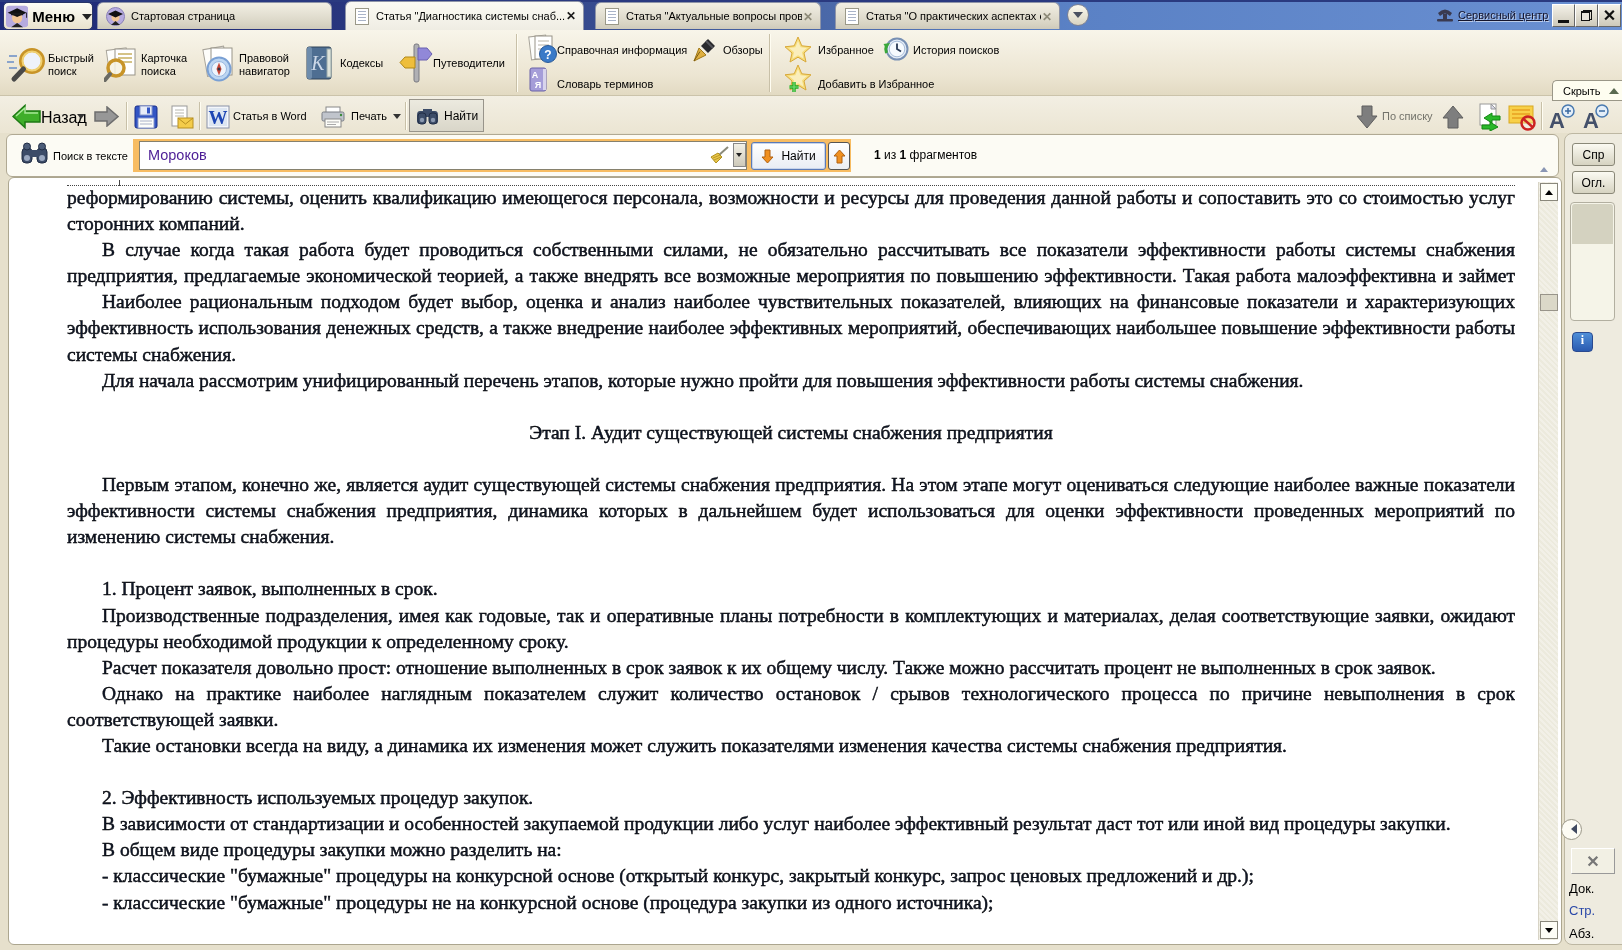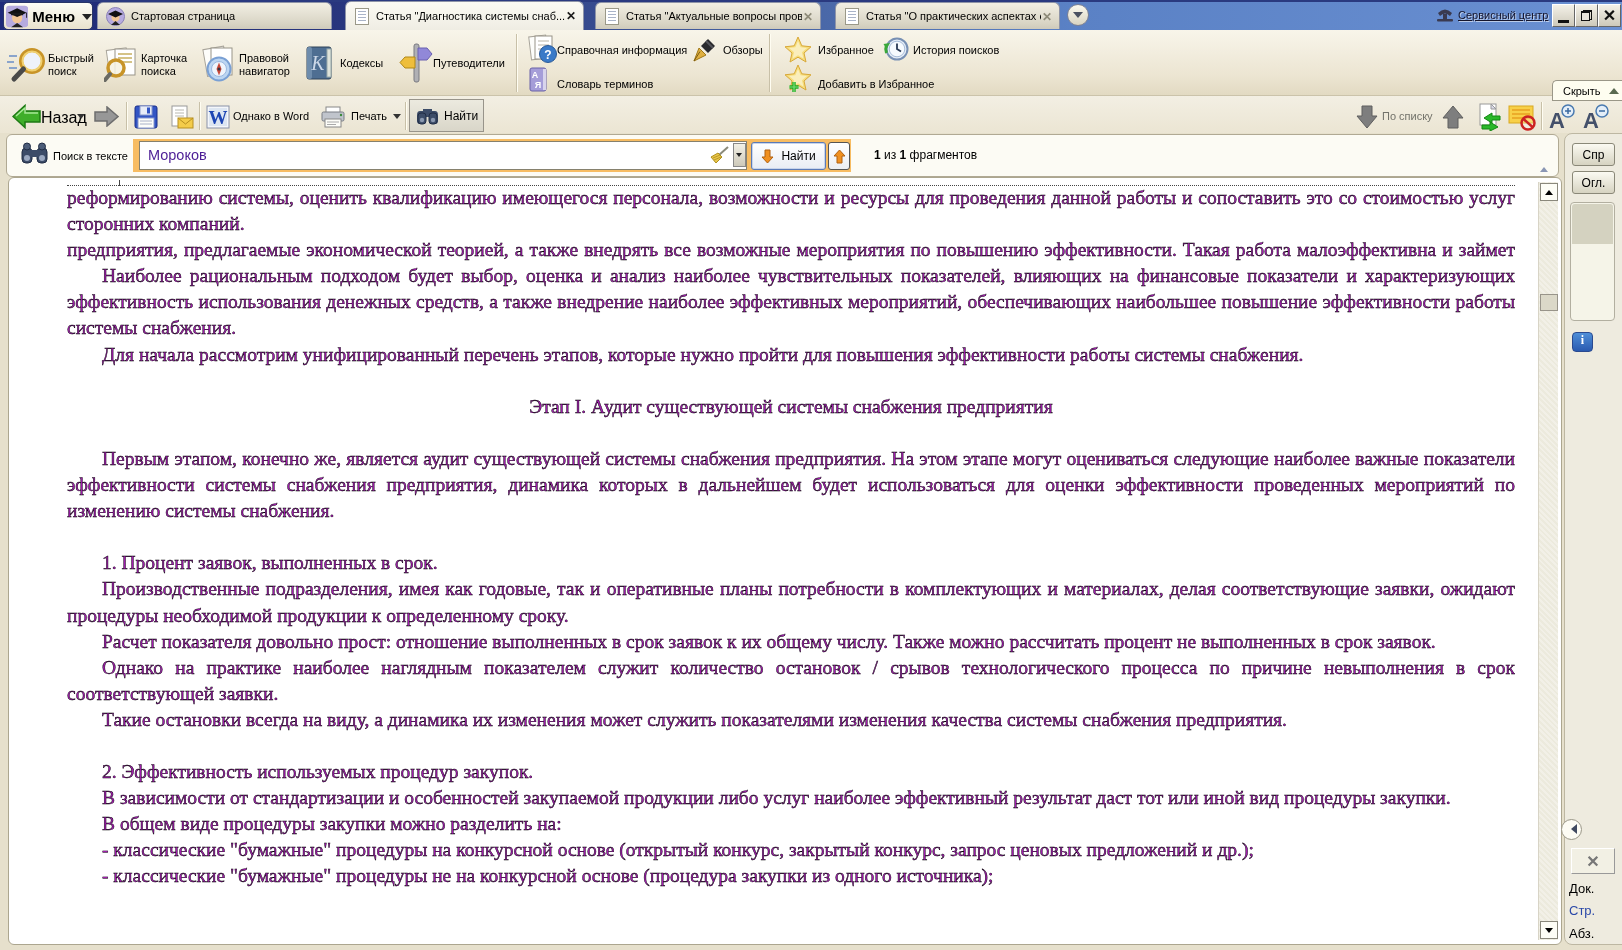--- a/index.html
+++ b/index.html
@@ -42,21 +42,21 @@
   #searchinput{left:139px;top:141px;width:606px;height:27px;background:#fff;border:1px solid #86816e;}
   #findbtn{left:751px;top:142px;width:73px;height:26px;background:linear-gradient(#fff,#e8ecf4);
     border:1px solid #5a7ab8;border-radius:3px;box-shadow:inset 0 0 0 1px #c8d4ea;
     display:flex;align-items:center;justify-content:center;font-size:12px;color:#000;}
   #upbtn{left:828px;top:142px;width:20px;height:26px;background:linear-gradient(#fff,#eceef2);
     border:1px solid #555;border-radius:3px;display:flex;align-items:center;justify-content:center;}
   
   #docpanel{left:8px;top:177px;width:1552px;height:766px;background:#fff;
     border:1px solid #aca68f;border-radius:6px;}
   #doctext{position:absolute;left:58px;top:7px;width:1448px;
-    font-family:"Liberation Serif",serif;font-size:19.5px;line-height:26.1px;color:#a21caf;
+    font-family:"Liberation Serif",serif;font-size:19.5px;line-height:26.1px;color:#0f172a;
     -webkit-text-stroke:0.45px #000;filter:blur(0.25px);}
   #doctext div{height:26.1px;overflow:hidden;white-space:nowrap;}
   .j{text-align:justify;text-align-last:justify;}
   .c{text-align:center;}
   .ind{text-indent:35px;}
   #vscroll{position:absolute;right:3px;top:4px;width:19px;height:758px;
     background:repeating-linear-gradient(45deg,#f2f0e7 0 2px,#eceadd 2px 4px);border-left:1px solid #d8d4c6;}
   .sbtn{position:absolute;left:1px;width:16px;height:16px;background:#fdfdf6;
     border:1px solid #8a887c;display:flex;align-items:center;justify-content:center;}
   .tri-u{width:0;height:0;border:4px solid transparent;border-bottom:5px solid #000;margin-top:-4px;}
@@ -264,21 +264,21 @@
   <path d="M5 5 h9 M5 8 h9 M5 11 h9" stroke="#b8b8b0" stroke-width="1"></path>
   <rect x="8" y="13" width="15" height="10" fill="#f4cc4a" stroke="#b89020"></rect>
   <path d="M8 13 L15.5 19 L23 13" fill="none" stroke="#b89020"></path>
 </svg>
 <div class="vsep" style="left:199px;top:102px;height:28px;"></div>
 <svg class="abs" style="left:206px;top:105px" width="24" height="24" viewBox="0 0 24 24">
   <rect x="1" y="1" width="22" height="22" fill="#f4f6fa" stroke="#8a92a8"></rect>
   <rect x="3" y="3" width="18" height="18" fill="#dde6f2"></rect>
   <text x="12" y="19" font-size="19" font-weight="bold" font-family="Liberation Serif,serif" fill="#1e46b4" text-anchor="middle">W</text>
 </svg>
-<div class="nv-label" style="left:233px;top:110px;">Однако в Word</div>
+<div class="nv-label" style="left:233px;top:110px;">Статья в Word</div>
 <svg class="abs" style="left:320px;top:106px" width="26" height="22" viewBox="0 0 26 22">
   <rect x="6" y="1" width="14" height="6" fill="#fff" stroke="#888"></rect>
   <rect x="2" y="6" width="22" height="9" rx="1.5" fill="#c0c4cc" stroke="#787c84"></rect>
   <rect x="5" y="13" width="16" height="8" fill="#fdfdf8" stroke="#888"></rect>
   <path d="M7 16 h12 M7 18.5 h9" stroke="#aaa" stroke-width="1"></path>
   <circle cx="21" cy="9" r="1.2" fill="#3a8a3a"></circle>
 </svg>
 <div class="nv-label" style="left:351px;top:110px;">Печать</div>
 <div class="dropar" style="left:393px;top:114px;"></div>
 <div class="vsep" style="left:405px;top:102px;height:28px;"></div>
@@ -353,20 +353,21 @@
   </div>
 <div class="abs" style="left:874px;top:148px;font-size:12px;color:#000;"><b>1</b> из <b>1</b> фрагментов</div>
 <div class="abs" style="left:1540px;top:163px;width:0;height:0;border:4px solid transparent;border-bottom:5px solid #8a96b4;"></div>
 
 <div class="abs" id="docpanel">
   <div style="position:absolute;left:58px;top:7px;width:1448px;border-top:1px dotted #444;"></div>
   <div style="position:absolute;left:110px;top:2px;width:1px;height:6px;background:#444;"></div>
   <div id="doctext">
     <div class="j">реформированию системы, оценить квалификацию имеющегося персонала, возможности и ресурсы для проведения данной работы и сопоставить это со стоимостью услуг</div>
     <div>сторонних компаний.</div>
+    <div class="j ind">В случае когда такая работа будет проводиться собственными силами, не обязательно рассчитывать все показатели эффективности работы системы снабжения</div>
     <div class="j">предприятия, предлагаемые экономической теорией, а также внедрять все возможные мероприятия по повышению эффективности. Такая работа малоэффективна и займет</div>
     <div class="j ind">Наиболее рациональным подходом будет выбор, оценка и анализ наиболее чувствительных показателей, влияющих на финансовые показатели и характеризующих</div>
     <div class="j">эффективность использования денежных средств, а также внедрение наиболее эффективных мероприятий, обеспечивающих наибольшее повышение эффективности работы</div>
     <div>системы снабжения.</div>
     <div class="ind">Для начала рассмотрим унифицированный перечень этапов, которые нужно пройти для повышения эффективности работы системы снабжения.</div>
     <div>&nbsp;</div>
     <div class="c">Этап I. Аудит существующей системы снабжения предприятия</div>
     <div>&nbsp;</div>
     <div class="j ind">Первым этапом, конечно же, является аудит существующей системы снабжения предприятия. На этом этапе могут оцениваться следующие наиболее важные показатели</div>
     <div class="j">эффективности системы снабжения предприятия, динамика которых в дальнейшем будет использоваться для оценки эффективности проведенных мероприятий по</div>

